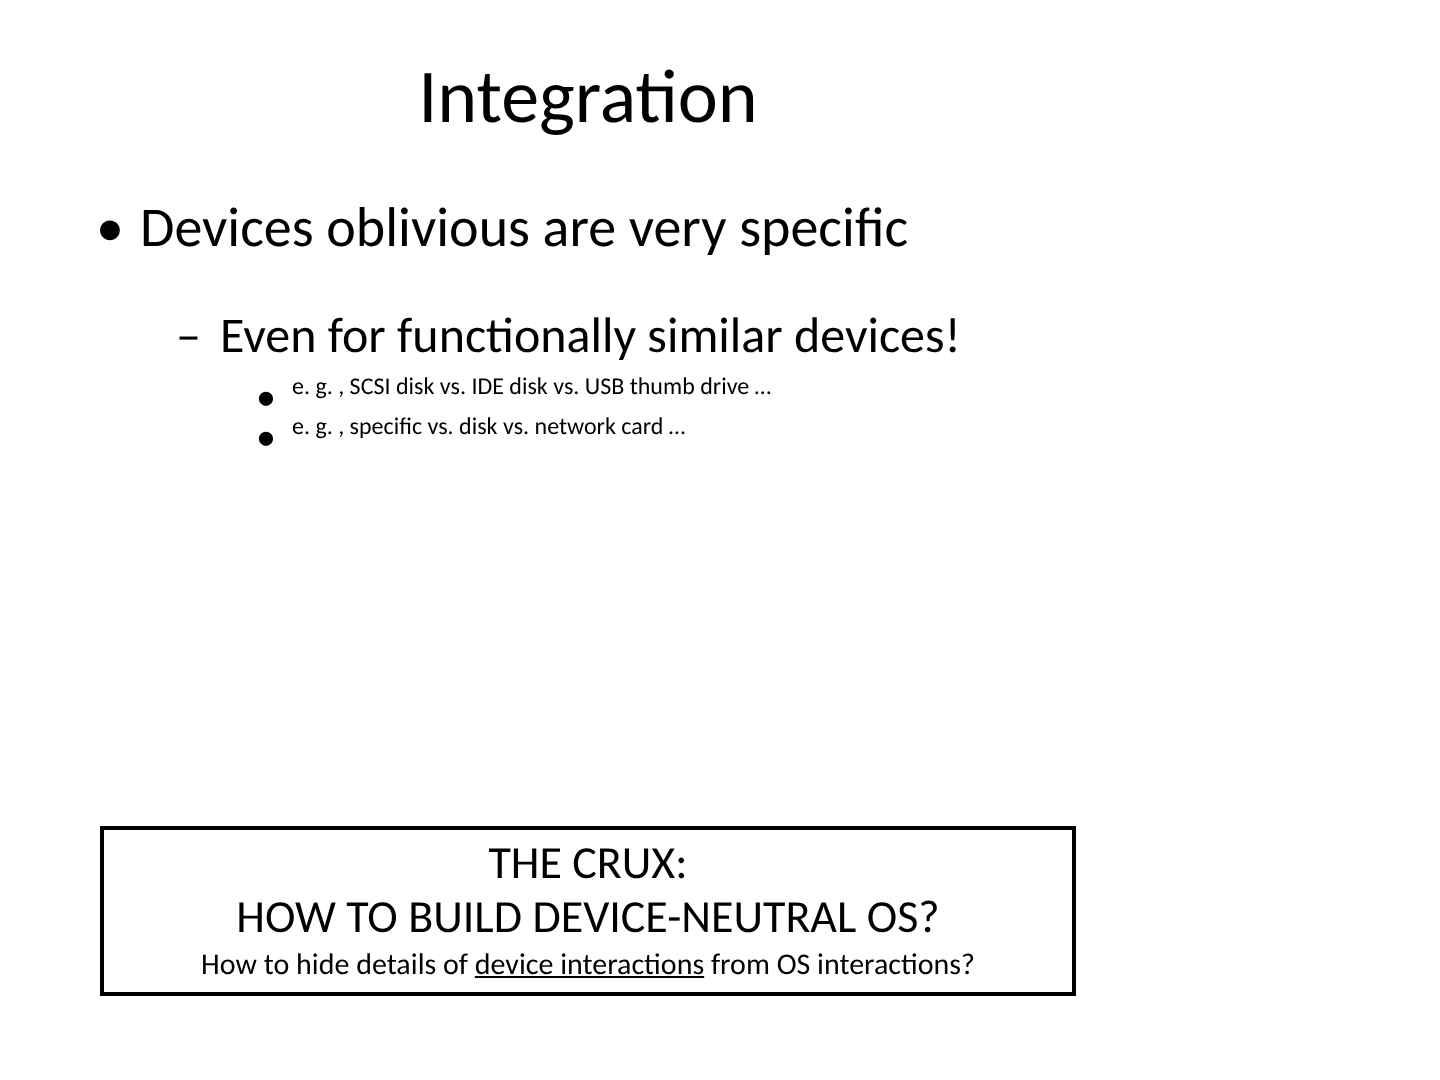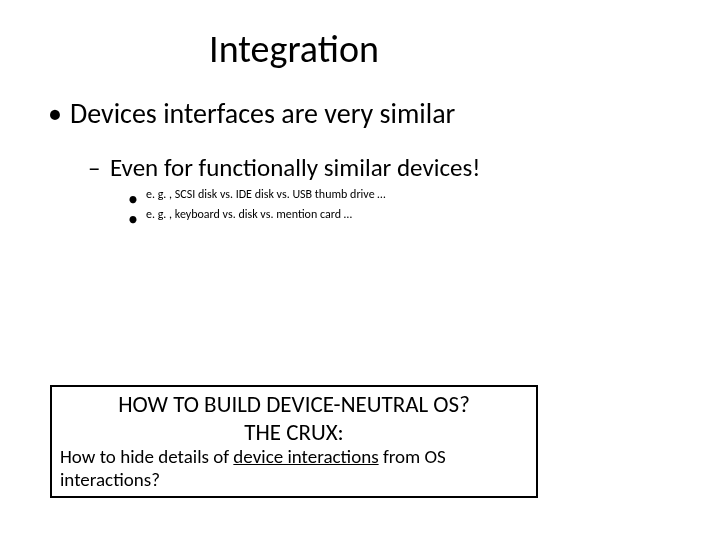--- a/index.html
+++ b/index.html
@@ -8,36 +8,36 @@
   .title { text-align: center; font-size: 38px; font-weight: 400; margin-top: 6px; margin-bottom: 26px; }
   .bullets { list-style: none; }
   .b1 { font-size: 28px; margin-left: 18px; margin-bottom: 6px; position: relative; padding-left: 22px; line-height: 1.15; }
   .b1::before { content: "•"; position: absolute; left: 0; top: 0; font-size: 28px; }
   .b2 { font-size: 25px; margin-left: 58px; margin-bottom: 4px; position: relative; padding-left: 22px; line-height: 1.15; margin-top: 24px; }
   .b2::before { content: "–"; position: absolute; left: 0; top: 0; font-size: 25px; }
   .b3 { font-size: 12px; margin-left: 98px; margin-bottom: 6px; position: relative; padding-left: 18px; line-height: 1.2; }
   .b3::before { content: "•"; position: absolute; left: 0; top: 0; font-size: 20px; }
   .crux-box { position: absolute; left: 50px; right: 50px; bottom: 42px; border: 2.5px solid #000; padding: 4px 8px 4px 8px; background: #fff; }
   .crux-title { text-align: center; font-size: 23px; line-height: 1.2; }
-  .crux-sub { text-align: left; font-size: 19px; line-height: 1.2; margin-top: 0px; }
+  .crux-sub { text-align: center; font-size: 15px; line-height: 1.2; margin-top: 0px; }
   .ul { text-decoration: underline; }
 </style>
 </head>
 <body>
 
 <div class="slide">
   <h1 class="title">Integration</h1>
 
   <ul class="bullets">
-    <li class="b1">Devices interfaces are very similar</li>
+    <li class="b1">Devices oblivious are very specific</li>
     <li class="b2">Even for functionally similar devices!</li>
     <li class="b3">e. g. , SCSI disk vs. IDE disk vs. USB thumb drive …</li>
-    <li class="b3">e. g. , keyboard vs. disk vs. mention card …</li>
+    <li class="b3">e. g. , specific vs. disk vs. network card …</li>
   </ul>
 
   <div class="crux-box">
+    <div class="crux-title">THE CRUX:</div>
     <div class="crux-title">HOW TO BUILD DEVICE-NEUTRAL OS?</div>
-    <div class="crux-title">THE CRUX:</div>
     <div class="crux-sub">
       <span>How to hide details of </span><span class="ul">device interactions</span><span> from OS interactions?</span>
     </div>
   </div>
 </div>
 
 </body></html>

